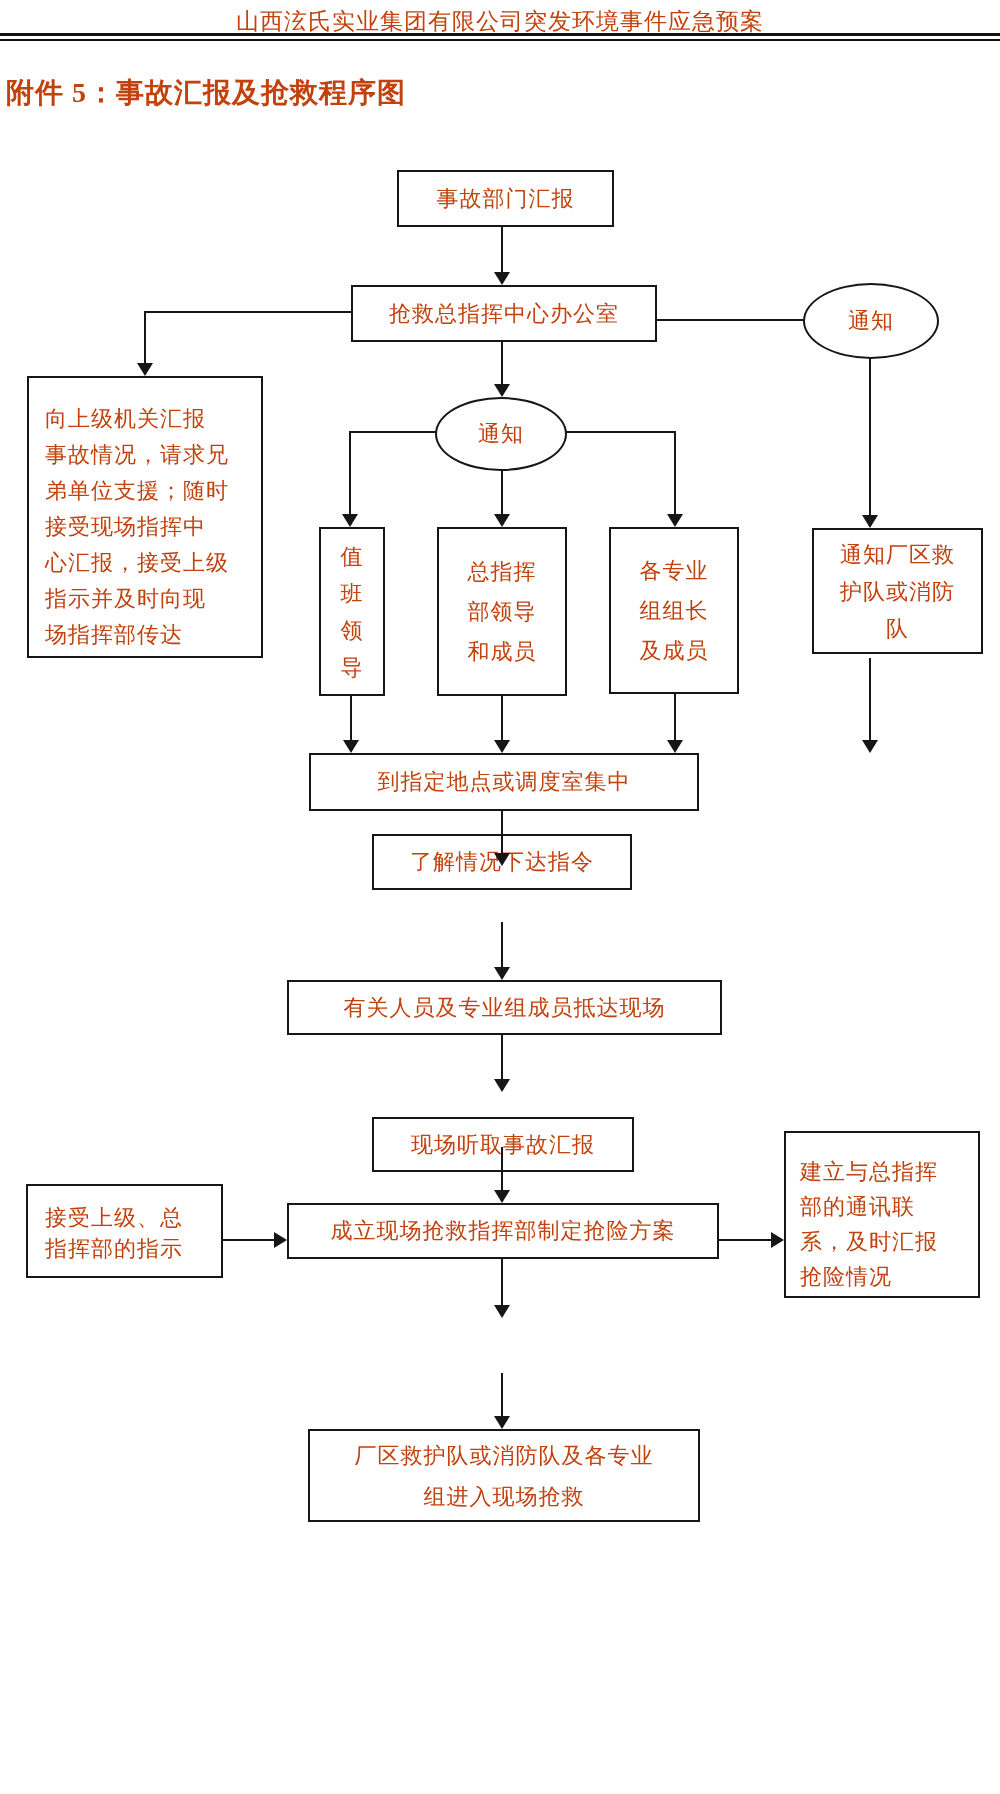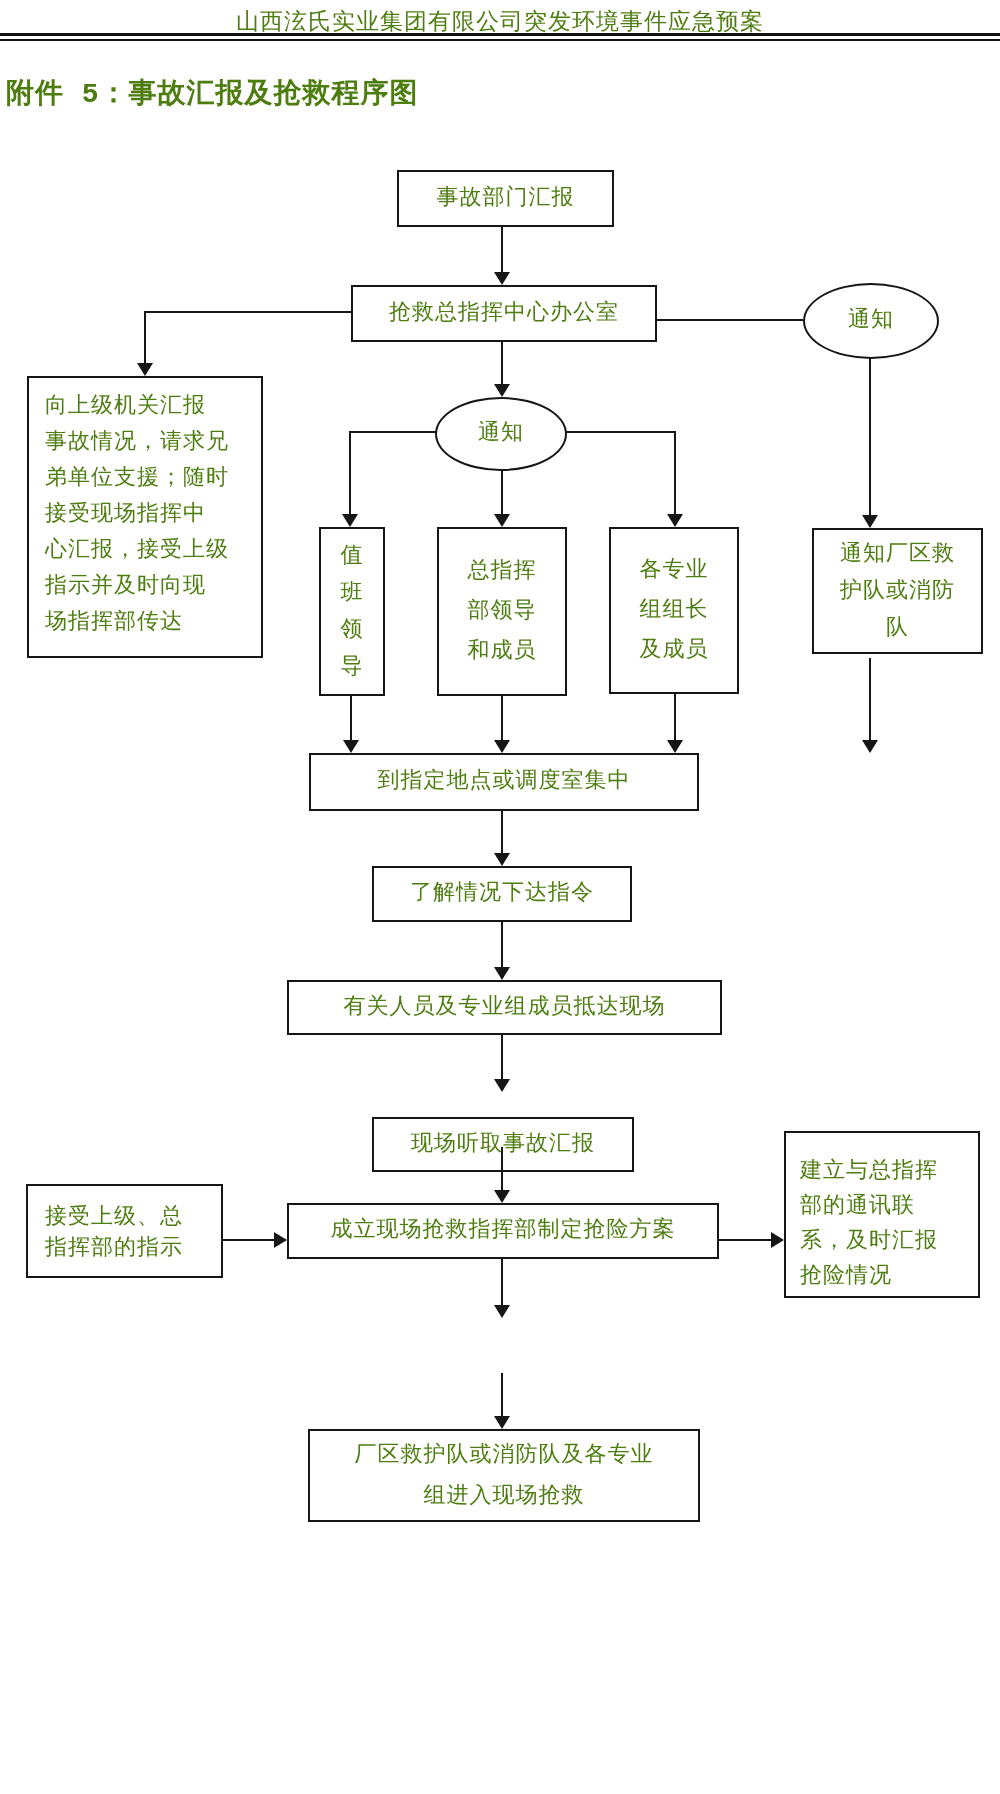--- a/index.html
+++ b/index.html
@@ -1,19 +1,19 @@
 <!DOCTYPE html>
 <html><head>
 <meta charset="utf-8">
 <style>
   html,body { margin:0; padding:0; background:#e8e8e8; }
   .page {
     position:relative; width:1000px; height:1794px; margin:0 auto;
-    background:#ffffff; color:#4d7c0f; overflow:hidden;
-    font-family:Liberation Mono, monospace;
+    background:#ffffff; color:#c2410c; overflow:hidden;
+    font-family:Liberation Serif, serif;
   }
   .hdr {
     position:absolute; top:6px; left:0; width:100%;
     text-align:center; font-size:23px; letter-spacing:1px;
   }
   .rule { position:absolute; left:0; width:100%; background:#121212; }
   .rule-thick { top:33px; height:3px; }
   .rule-thin  { top:39px; height:2px; }
   .attach-title {
     position:absolute; left:6px; top:74px;
@@ -53,21 +53,21 @@
   <div class="attach-title">附件 5：事故汇报及抢救程序图</div>
 
   <div class="node" style="left:397px;top:170px;width:217px;height:57px">事故部门汇报</div>
 
   <div class="node" style="left:351px;top:285px;width:306px;height:57px">抢救总指挥中心办公室</div>
 
   <div class="node ellipse" style="left:435px;top:397px;width:132px;height:74px">通知</div>
 
   <div class="node ellipse" style="left:803px;top:283px;width:136px;height:76px">通知</div>
 
-  <div class="node blk" style="left:27px;top:376px;width:236px;height:282px;padding:11px 4px 0 16px;line-height:36px">向上级机关汇报
+  <div class="node blk" style="left:27px;top:376px;width:236px;height:282px;padding:23px 4px 0 16px;line-height:36px">向上级机关汇报
 事故情况，请求兄
 弟单位支援；随时
 接受现场指挥中
 心汇报，接受上级
 指示并及时向现
 场指挥部传达</div>
 
   <div class="node" style="left:319px;top:527px;width:66px;height:169px;line-height:37px">值
 班
 领
@@ -81,21 +81,21 @@
 组组长
 及成员</div>
 
   <div class="node" style="left:812px;top:528px;width:171px;height:126px;line-height:37px">通知厂区救
 护队或消防
 队</div>
 
   <div class="node" style="left:309px;top:753px;width:390px;height:58px">到指定地点或调度室集中</div>
 
 
-  <div class="node" style="left:372px;top:866px;width:260px;height:56px">了解情况下达指令</div>
+  <div class="node" style="left:372px;top:834px;width:260px;height:56px">了解情况下达指令</div>
 
   <div class="node" style="left:287px;top:980px;width:435px;height:55px">有关人员及专业组成员抵达现场</div>
 
   <div class="node" style="left:372px;top:1117px;width:262px;height:55px">现场听取事故汇报</div>
 
   <div class="node" style="left:287px;top:1203px;width:432px;height:56px">成立现场抢救指挥部制定抢险方案</div>
 
   <div class="node blk" style="left:26px;top:1184px;width:197px;height:94px;padding:16px 4px 15px 17px;line-height:31px">接受上级、总
 指挥部的指示</div>
 

